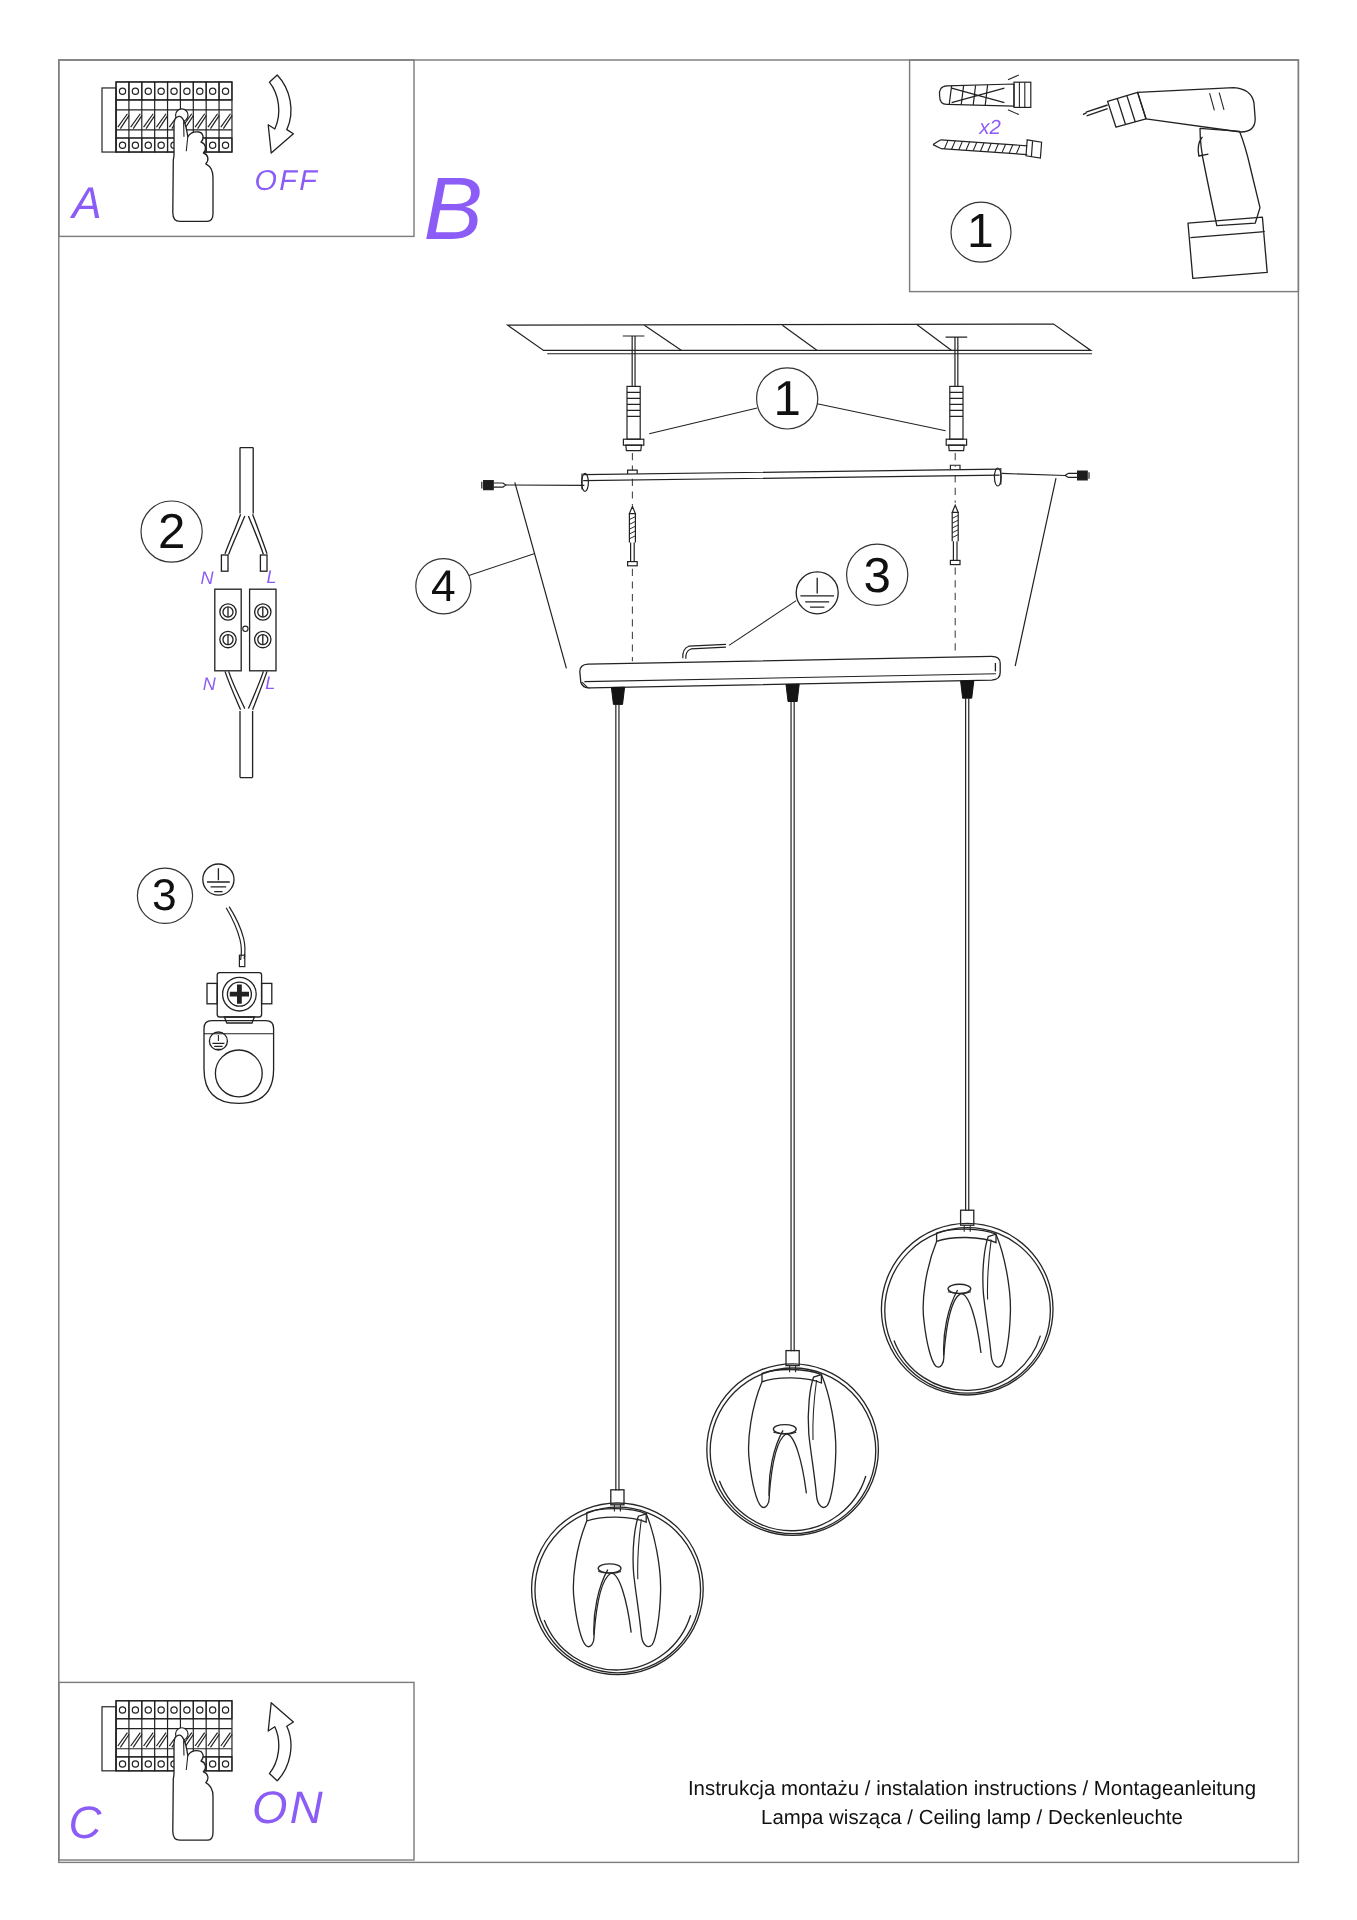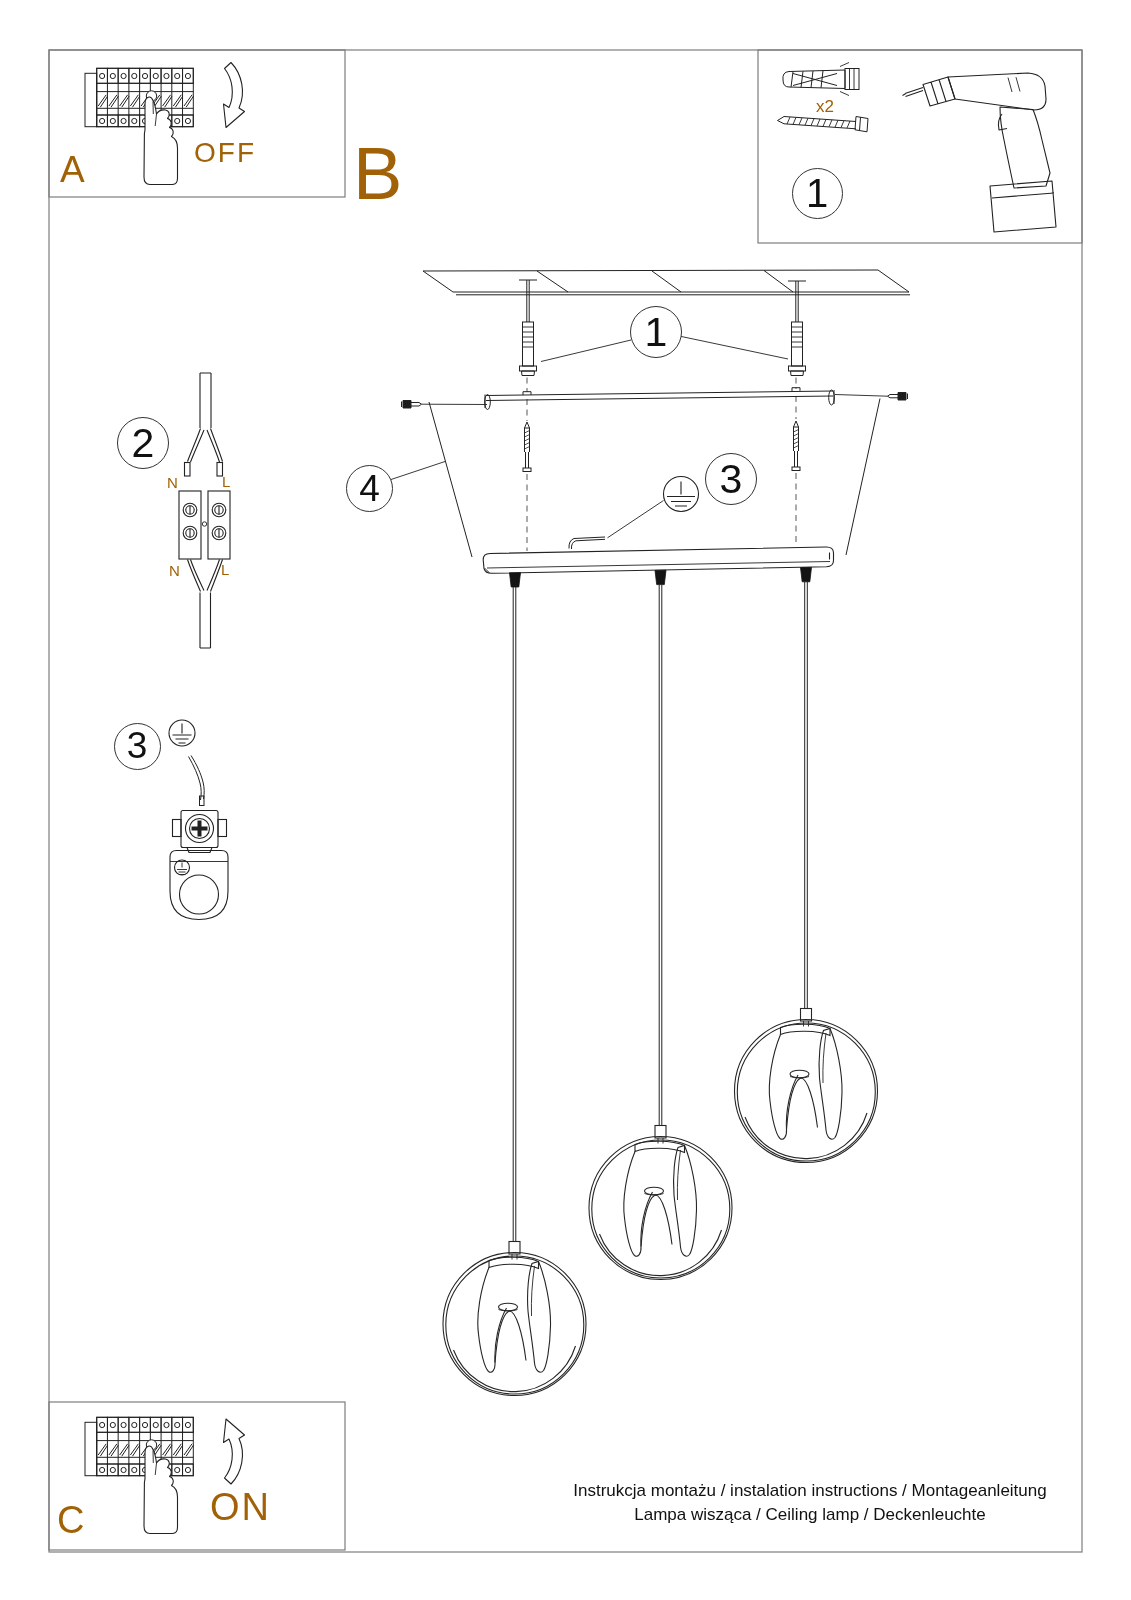--- a/index.html
+++ b/index.html
@@ -1,18 +1,18 @@
 <!DOCTYPE html>
 <html><head>
 <meta charset="utf-8">
 <style>
   html,body{margin:0;padding:0;background:#fff;}
   body{position:relative;width:1131px;height:1600px;font-family:"Liberation Sans",sans-serif;color:#111;overflow:hidden;}
   svg{position:absolute;left:0;top:0;}
-  .lbl{position:absolute;white-space:pre;color:#a16207;}
+  .lbl{position:absolute;white-space:pre;color:#8b5cf6;font-style:italic;}
   .callout{position:absolute;border:1.4px solid #333;border-radius:50%;display:flex;align-items:center;justify-content:center;background:#fff;color:#111;}
   .footer{position:absolute;text-align:center;line-height:24px;}
 </style>
 </head>
 <body>
 
 <svg width="1131" height="1600" viewBox="0 0 1131 1600">
   <defs>
 
     <g id="bkm" fill="none" stroke="#222" stroke-width="1">
@@ -285,21 +285,21 @@
   <g transform="translate(806,1091)">
       <use href="#lamp"></use>
     </g>
 
   <g stroke="#222" stroke-width="0.9">
     <path d="M 389.5,480 L 445,461.5" fill="none"></path>
   </g>
 </svg>
 
 <div class="lbl" style="left:60px;top:149px;font-size:37px;">A</div>
-<div class="lbl" style="left:194px;top:137px;font-size:28px;letter-spacing:2px;">OFF</div>
+<div class="lbl" style="left:212px;top:137px;font-size:24px;letter-spacing:2px;">OFF</div>
 <div class="lbl" style="left:353px;top:137px;font-size:74px;line-height:1;">B</div>
 <div class="lbl" style="left:57px;top:1499px;font-size:38px;">C</div>
 <div class="lbl" style="left:210px;top:1486px;font-size:38px;letter-spacing:2px;">ON</div>
 <div class="lbl" style="left:816px;top:97px;font-size:17px;">x2</div>
 
 <div class="lbl" style="left:167px;top:474px;font-size:15px;">N</div>
 <div class="lbl" style="left:222px;top:473px;font-size:15px;">L</div>
 <div class="lbl" style="left:169px;top:562px;font-size:15px;">N</div>
 <div class="lbl" style="left:221px;top:561px;font-size:15px;">L</div>
 

